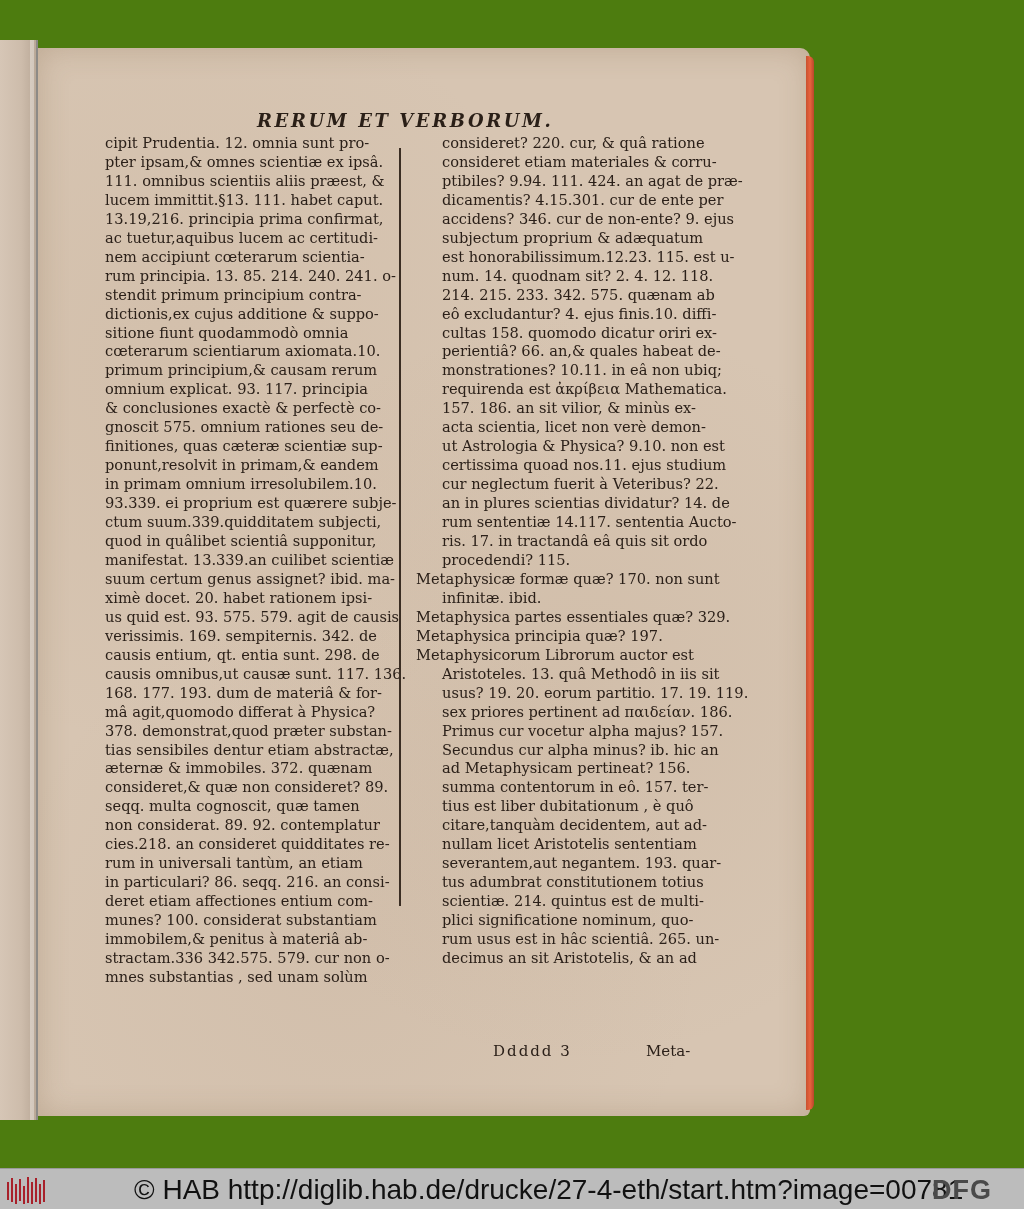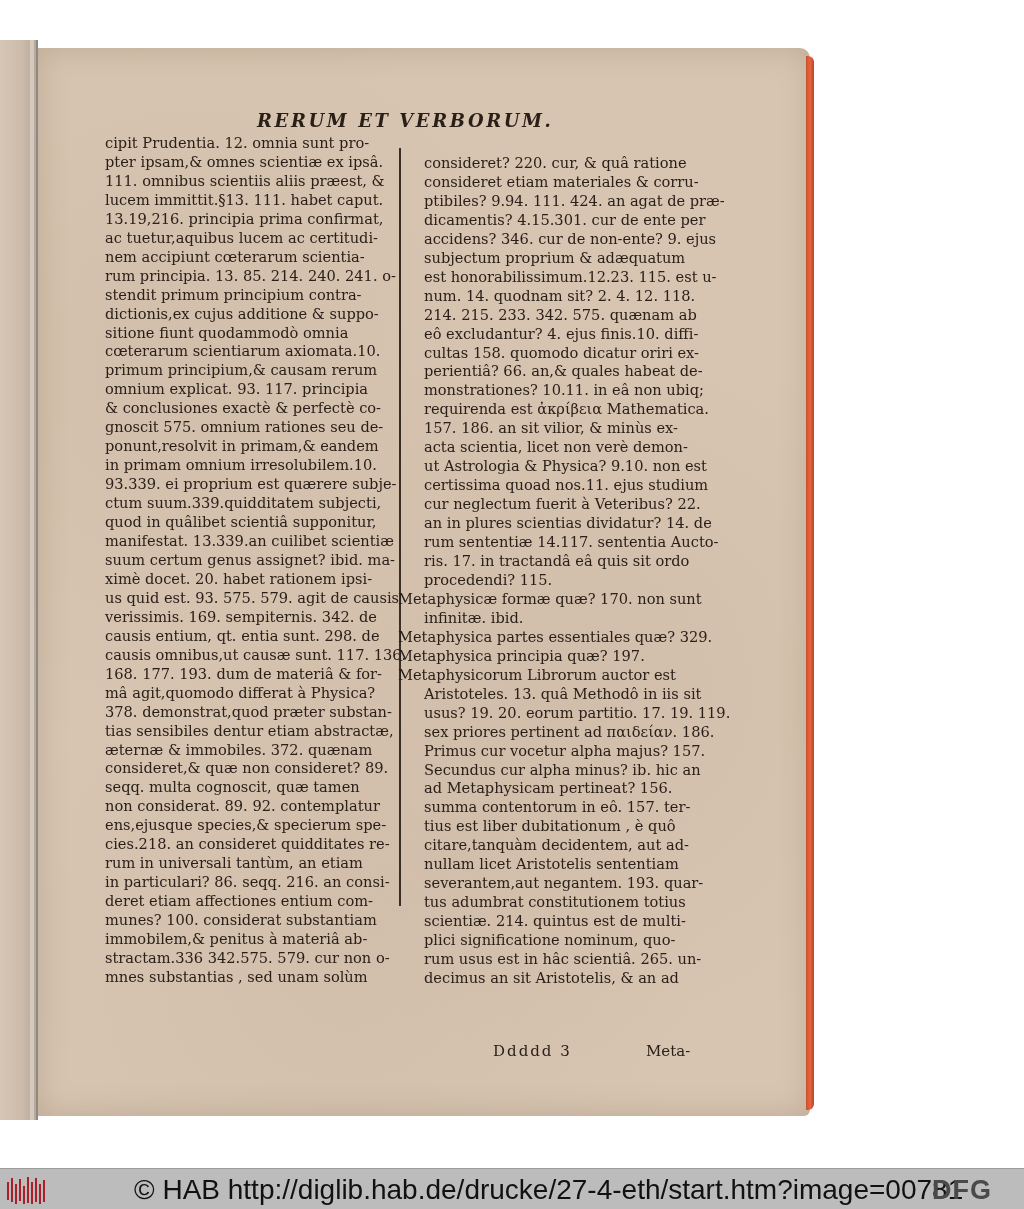--- a/index.html
+++ b/index.html
@@ -1,21 +1,21 @@
 <!DOCTYPE html>
 <html><head>
 <meta charset="utf-8">
 <style>
   html, body { margin:0; padding:0; }
   body {
     width:1024px; height:1209px; overflow:hidden; position:relative;
     background:#2f2d2b;
     font-family:"DejaVu Serif", serif;
   }
-  .viewer { position:absolute; left:0; top:0; width:1024px; height:1168px; background:#ffffff; overflow:hidden; }
+  .viewer { position:absolute; left:0; top:0; width:1024px; height:1168px; background:#4d7c0f; overflow:hidden; }
   .prev-page {
     position:absolute; left:0; top:40px; width:36px; height:1080px;
     background:linear-gradient(90deg,#d6c6b6 0%,#cdbcab 60%,#b9a897 100%);
     border-right:2px solid #8d8a86;
   }
   .prev-page::after {
     content:""; position:absolute; left:30px; top:0; width:4px; height:100%;
     background:rgba(255,255,255,0.35);
   }
   .page {
@@ -38,21 +38,21 @@
     position:absolute; left:257px; top:110px; width:300px;
     font-size:18px; font-style:italic; font-weight:bold; letter-spacing:2.6px;
     color:#2a1f17; white-space:nowrap;
   }
   .col {
     position:absolute; top:134px;
     font-size:14.6px; line-height:18.96px; color:#2b2019;
     text-align:justify;
   }
   .col-left  { left:105px; width:286px; }
-  .col-right { left:406px; width:290px;margin-top:20px; }
+  .col-right { left:424px; width:290px; }
   .col-rule {
     position:absolute; left:399px; top:148px; width:2px; height:758px;
     background:#3a2d23;
   }
   .col .line { display:block; white-space:nowrap; overflow:visible; }
   .col .entry-head { margin-left:-8px; }
   .col .cont { padding-left:18px; }
   .signature {
     position:absolute; top:1042px; left:493px; font-size:15px; color:#2b2019; letter-spacing:2px;text-align:center;
   }
@@ -93,41 +93,41 @@
       <span class="line">nem accipiunt cœterarum scientia-</span>
       <span class="line">rum principia. 13. 85. 214. 240. 241. o-</span>
       <span class="line">stendit primum principium contra-</span>
       <span class="line">dictionis,ex cujus additione &amp; suppo-</span>
       <span class="line">sitione fiunt quodammodò omnia</span>
       <span class="line">cœterarum scientiarum axiomata.10.</span>
       <span class="line">primum principium,&amp; causam rerum</span>
       <span class="line">omnium explicat. 93. 117. principia</span>
       <span class="line">&amp; conclusiones exactè &amp; perfectè co-</span>
       <span class="line">gnoscit 575. omnium rationes seu de-</span>
+      <span class="line">finitiones, quas cæteræ scientiæ sup-</span>
       <span class="line">ponunt,resolvit in primam,&amp; eandem</span>
       <span class="line">in primam omnium irresolubilem.10.</span>
       <span class="line">93.339. ei proprium est quærere subje-</span>
       <span class="line">ctum suum.339.quidditatem subjecti,</span>
       <span class="line">quod in quâlibet scientiâ supponitur,</span>
       <span class="line">manifestat. 13.339.an cuilibet scientiæ</span>
       <span class="line">suum certum genus assignet? ibid. ma-</span>
       <span class="line">ximè docet. 20. habet rationem ipsi-</span>
       <span class="line">us quid est. 93. 575. 579. agit de causis</span>
       <span class="line">verissimis. 169. sempiternis. 342. de</span>
       <span class="line">causis entium, qt. entia sunt. 298. de</span>
       <span class="line">causis omnibus,ut causæ sunt. 117. 136.</span>
       <span class="line">168. 177. 193. dum de materiâ &amp; for-</span>
       <span class="line">mâ agit,quomodo differat à Physica?</span>
       <span class="line">378. demonstrat,quod præter substan-</span>
       <span class="line">tias sensibiles dentur etiam abstractæ,</span>
       <span class="line">æternæ &amp; immobiles. 372. quænam</span>
       <span class="line">consideret,&amp; quæ non consideret? 89.</span>
       <span class="line">seqq. multa cognoscit, quæ tamen</span>
       <span class="line">non considerat. 89. 92. contemplatur</span>
-      <span class="line">ens,ejusque species,&amp; specierum spe-</span>
       <span class="line">cies.218. an consideret quidditates re-</span>
       <span class="line">rum in universali tantùm, an etiam</span>
       <span class="line">in particulari? 86. seqq. 216. an consi-</span>
       <span class="line">deret etiam affectiones entium com-</span>
       <span class="line">munes? 100. considerat substantiam</span>
       <span class="line">immobilem,&amp; penitus à materiâ ab-</span>
       <span class="line">stractam.336 342.575. 579. cur non o-</span>
       <span class="line">mnes substantias , sed unam solùm</span>
     </div>
   <div class="col-rule"></div>

